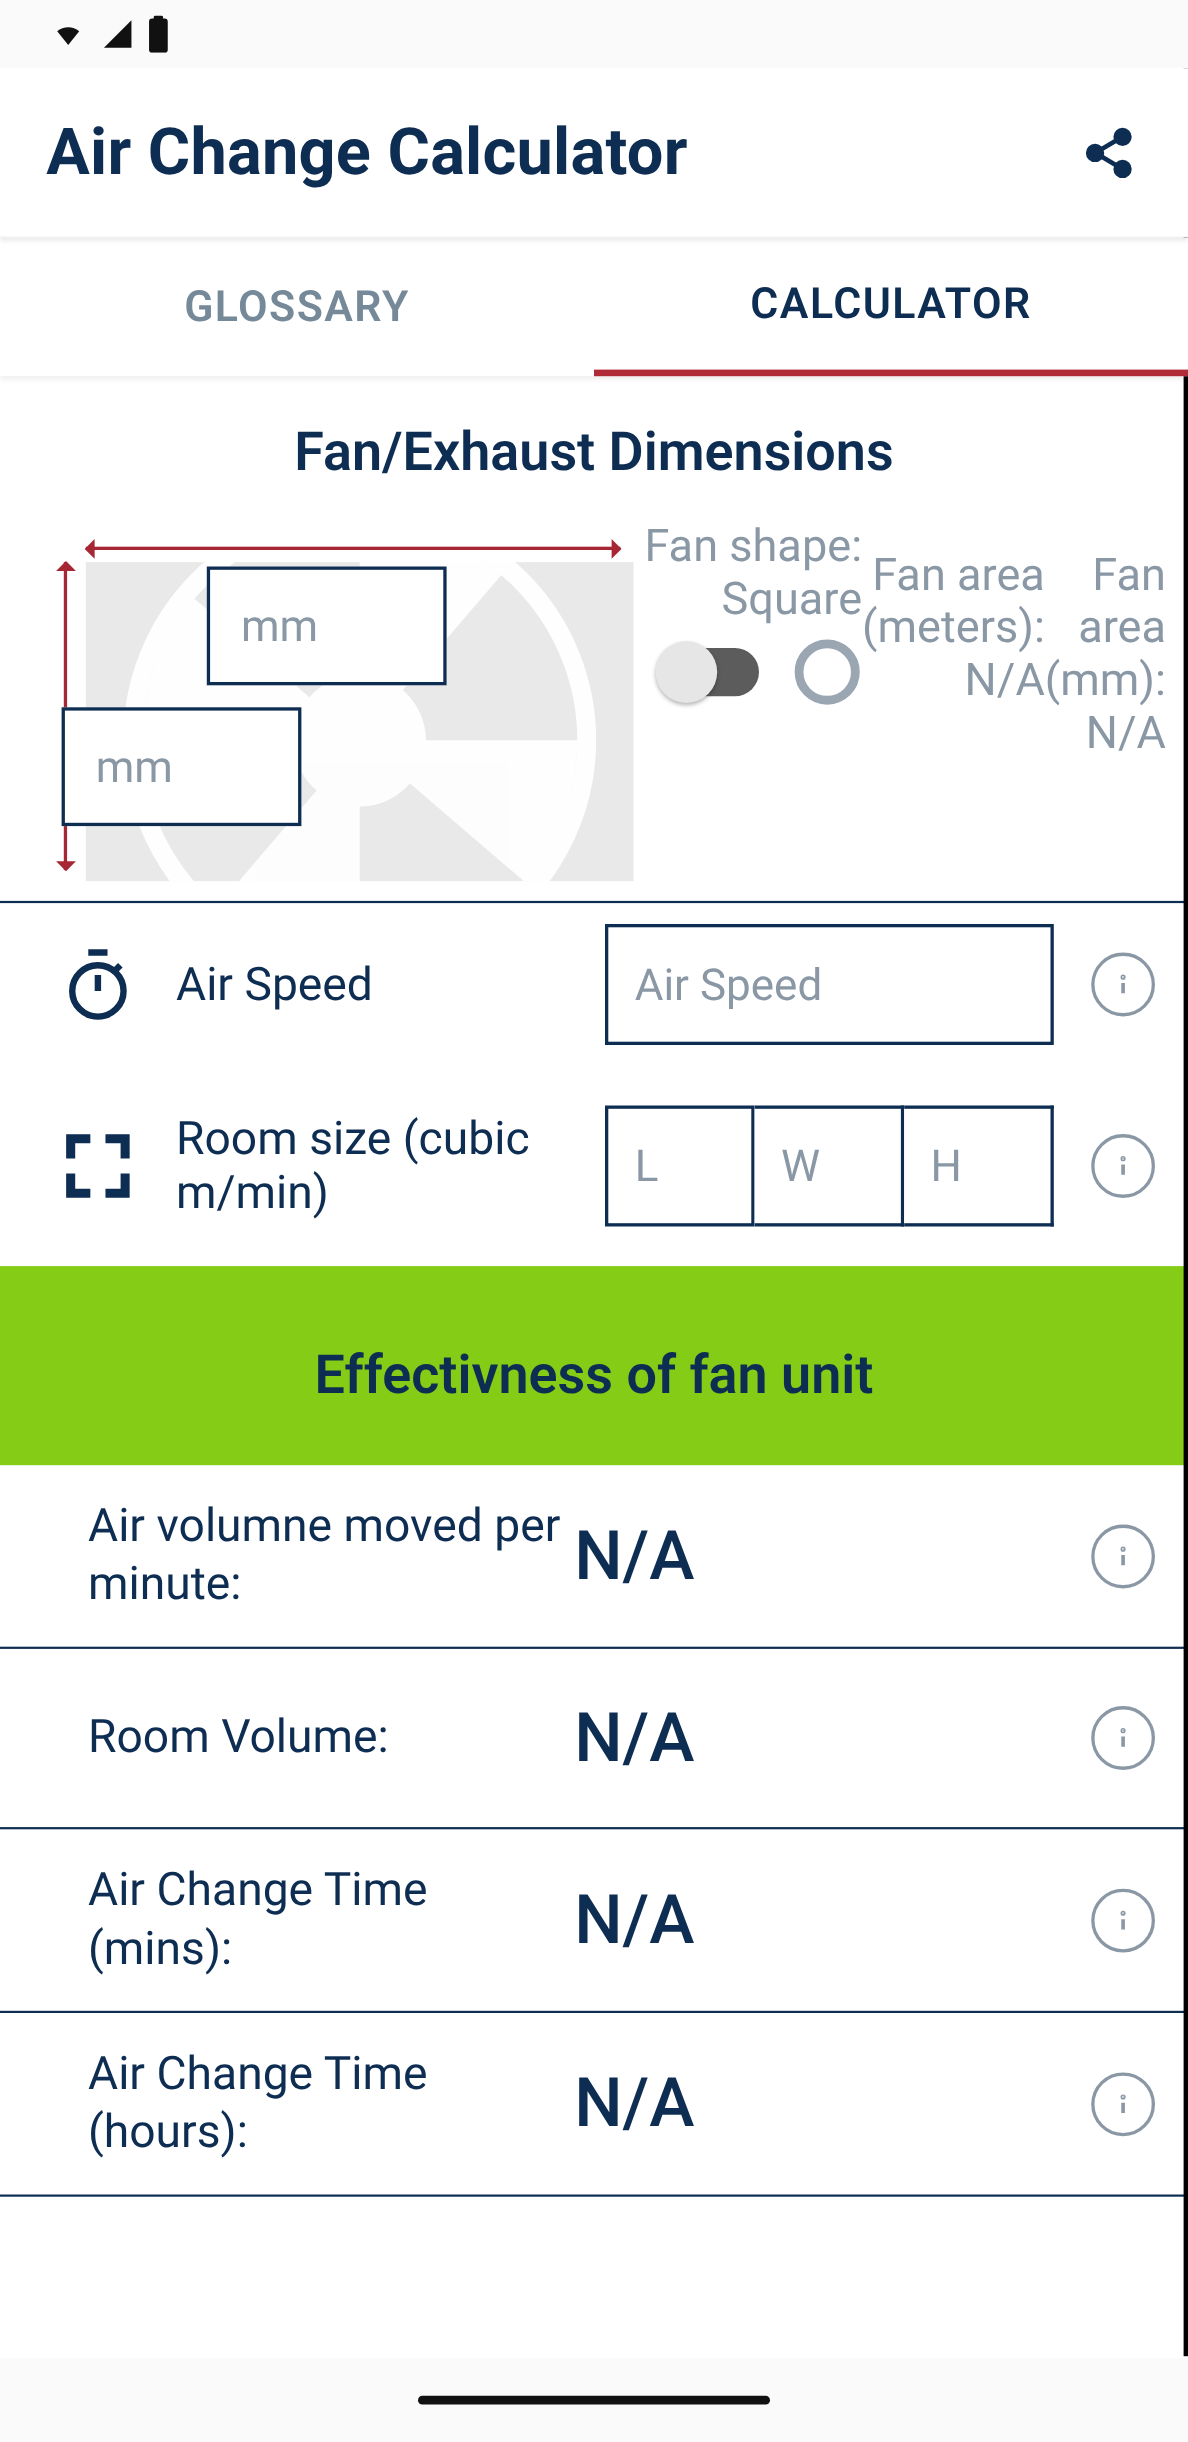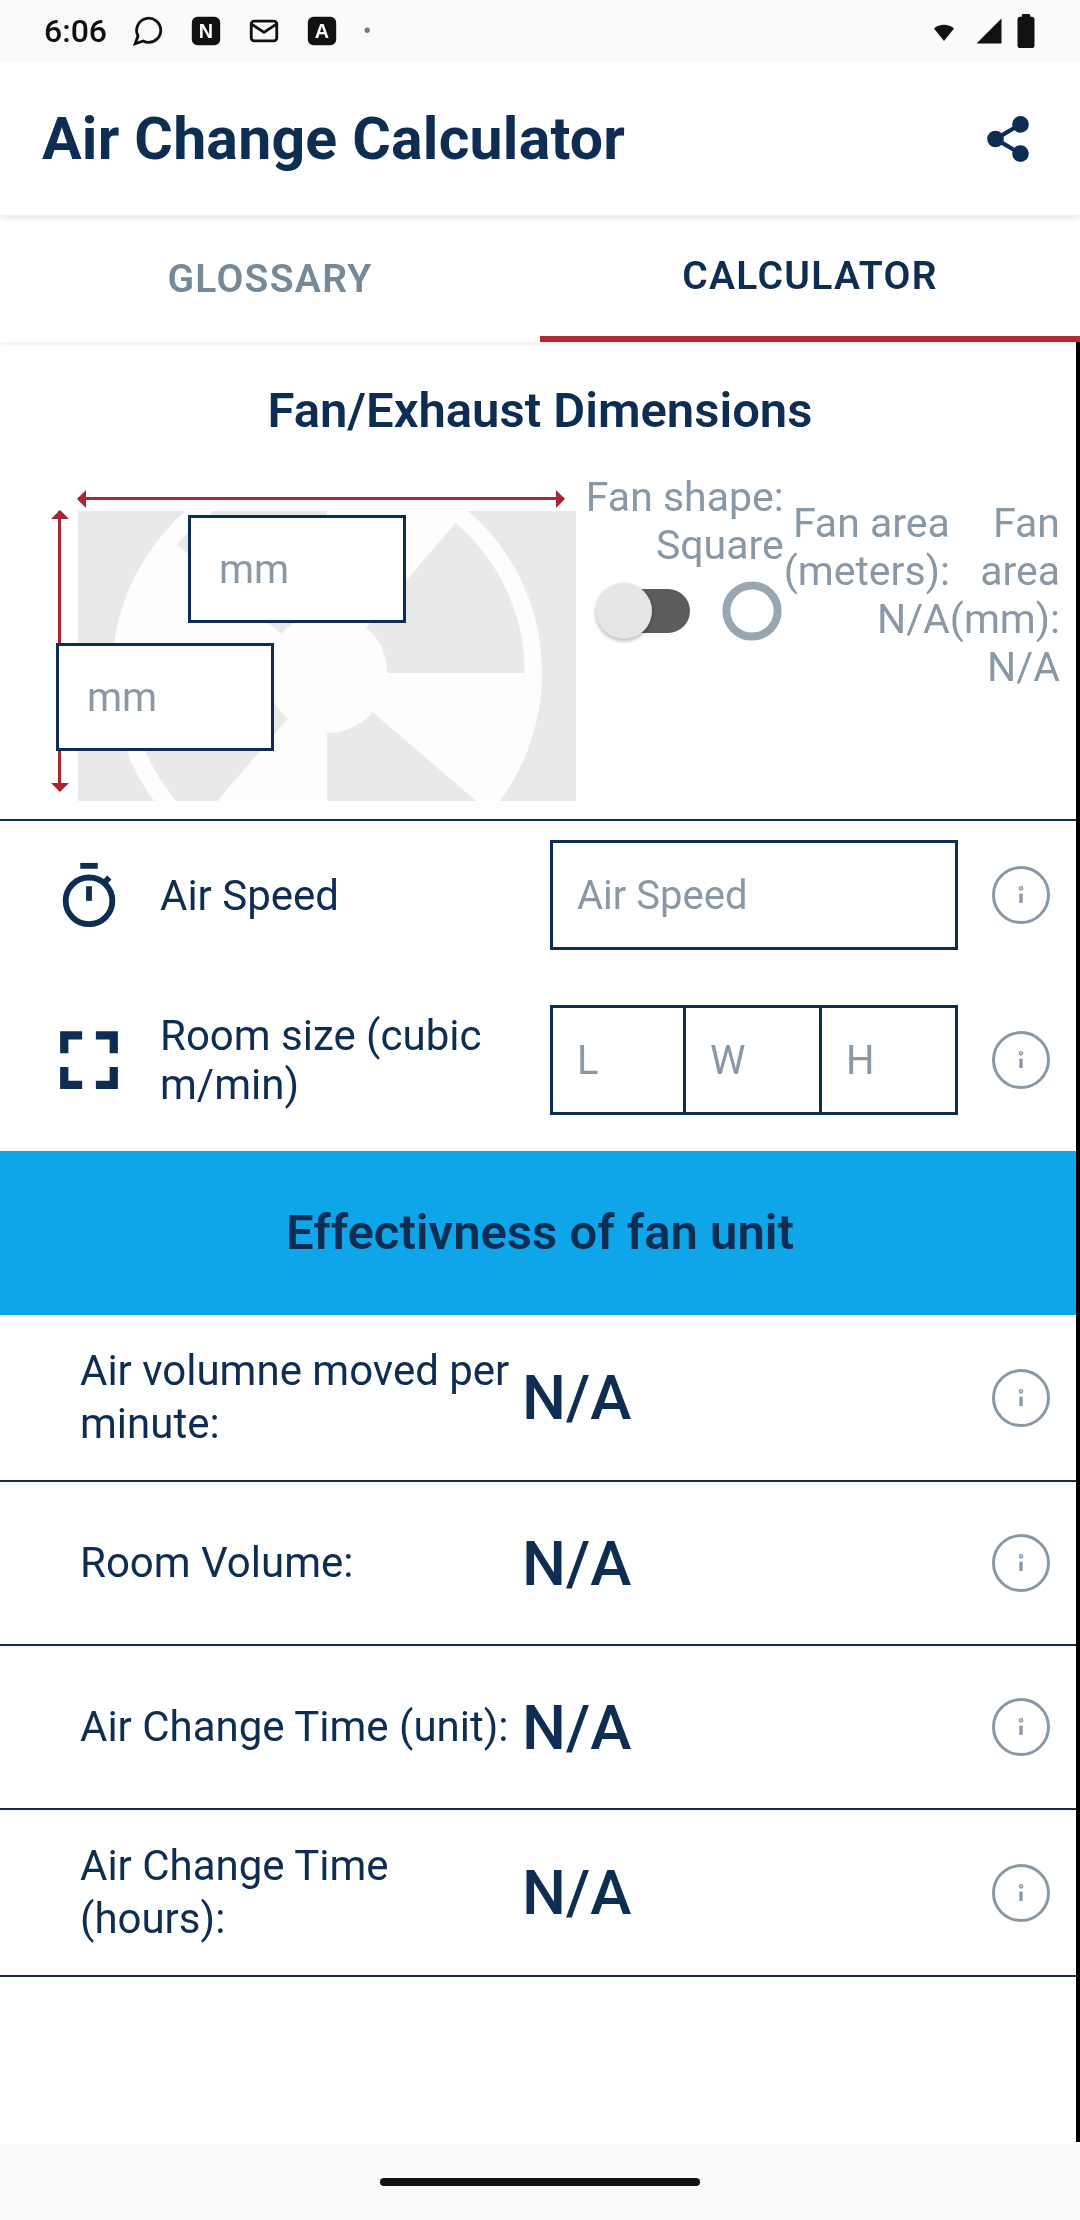--- a/index.html
+++ b/index.html
@@ -56,65 +56,38 @@
   .input-row .lead-icon { width:78px; height:78px; flex-shrink:0; display:flex; align-items:center; justify-content:center; }
   .input-row .label { font-size:42px; color:#0e2d52; margin-left:26px; flex:1; }
   .input-box { border:3px solid #0e2d52; height:110px; display:flex; align-items:center; padding:0 24px; font-size:40px; color:#8a98a6; background:#fff; }
   .input-box.wide { width:408px; }
   .room-inputs { display:flex; }
   .room-inputs .input-box { width:136px; border-left-width:0; }
   .room-inputs .input-box:first-child { border-left-width:3px; }
   .info-btn { width:58px; height:58px; border:3px solid #8a98a6; border-radius:50%; margin-left:28px; flex-shrink:0; display:flex; align-items:center; justify-content:center; }
 
   
-  .effect-header { background:#0ea5e9; padding: 53px 0 54px; }
+  .effect-header { background:#84cc16; padding: 70px 0 54px; }
   .effect-title { text-align:center; font-size:49px; font-weight:600; color:#0e2d52; }
   .result-row { display:flex; align-items:center; padding: 30px 30px 30px 80px; border-bottom:2px solid #0e2d52; min-height:164px; }
   .result-row:last-of-type { border-bottom:none; }
   .result-row .label { font-size:42px; color:#0e2d52; width:430px; line-height:1.25; }
   .result-row .value { font-size:62px; font-weight:500; color:#0e2d52; flex:1; padding-left:12px; }
 
   
   .navbar { position:absolute; bottom:0; left:0; right:0; height:76px; background:#fafafa; display:flex; align-items:center; justify-content:center; }
   .gesture-pill { width:320px; height:8px; border-radius:4px; background:#111; }
 
   
   .letterbox-right { position:absolute; right:0; top:62px; width:4px; height:2080px; background:#000; }
 </style>
 </head>
 <body>
 
 <div class="status-bar">
-  <div class="status-left">
-    <span>6:06</span>
-    <span class="status-icon-box">
-      <svg width="34" height="34" viewBox="0 0 24 24" fill="none" stroke="#111" stroke-width="2">
-          <path d="M21 11.5a8.38 8.38 0 0 1-8.5 8.5 8.5 8.5 0 0 1-3.9-.95L3 21l1.95-5.6A8.5 8.5 0 1 1 21 11.5z"></path>
-        </svg>
-    </span>
-    <span class="status-icon-box">
-      <svg width="34" height="34" viewBox="0 0 24 24">
-          <rect x="2" y="2" width="20" height="20" rx="4" fill="#111"></rect>
-          <text x="12" y="17" text-anchor="middle" fill="#fff" font-size="14" font-family="Arial" font-weight="700">N</text>
-        </svg>
-    </span>
-    <span class="status-icon-box">
-      <svg width="34" height="34" viewBox="0 0 24 24" fill="none" stroke="#111" stroke-width="2">
-          <rect x="3" y="5" width="18" height="14" rx="2"></rect>
-          <path d="M3 7l9 6 9-6"></path>
-        </svg>
-    </span>
-    <span class="status-icon-box">
-      <svg width="34" height="34" viewBox="0 0 24 24">
-          <rect x="2" y="2" width="20" height="20" rx="4" fill="#111"></rect>
-          <text x="12" y="17" text-anchor="middle" fill="#fff" font-size="14" font-family="Arial" font-weight="700">A</text>
-        </svg>
-    </span>
-    <span class="status-icon-box" style="font-size:24px;color:#777;">•</span>
-  </div>
   <div class="status-right">
     <span class="status-icon-box">
       <svg width="36" height="30" viewBox="0 0 24 24" fill="#111">
           <path d="M12 20l-8-10c4.5-4 11.5-4 16 0l-8 10z"></path>
         </svg>
     </span>
     <span class="status-icon-box">
       <svg width="30" height="30" viewBox="0 0 24 24" fill="#111">
           <path d="M2 22L22 2v20H2z"></path>
         </svg>
@@ -257,21 +230,21 @@
   <div class="value">N/A</div>
   <div class="info-btn">
     <svg width="32" height="32" viewBox="0 0 24 24" fill="none" stroke="#8a98a6" stroke-width="2.5">
         <circle cx="12" cy="7" r="0.5" fill="#8a98a6"></circle>
         <path d="M12 11v7"></path>
       </svg>
   </div>
 </div>
 
 <div class="result-row">
-  <div class="label">Air Change Time (unit):</div>
+  <div class="label">Air Change Time (mins):</div>
   <div class="value">N/A</div>
   <div class="info-btn">
     <svg width="32" height="32" viewBox="0 0 24 24" fill="none" stroke="#8a98a6" stroke-width="2.5">
         <circle cx="12" cy="7" r="0.5" fill="#8a98a6"></circle>
         <path d="M12 11v7"></path>
       </svg>
   </div>
 </div>
 
 <div class="result-row">

